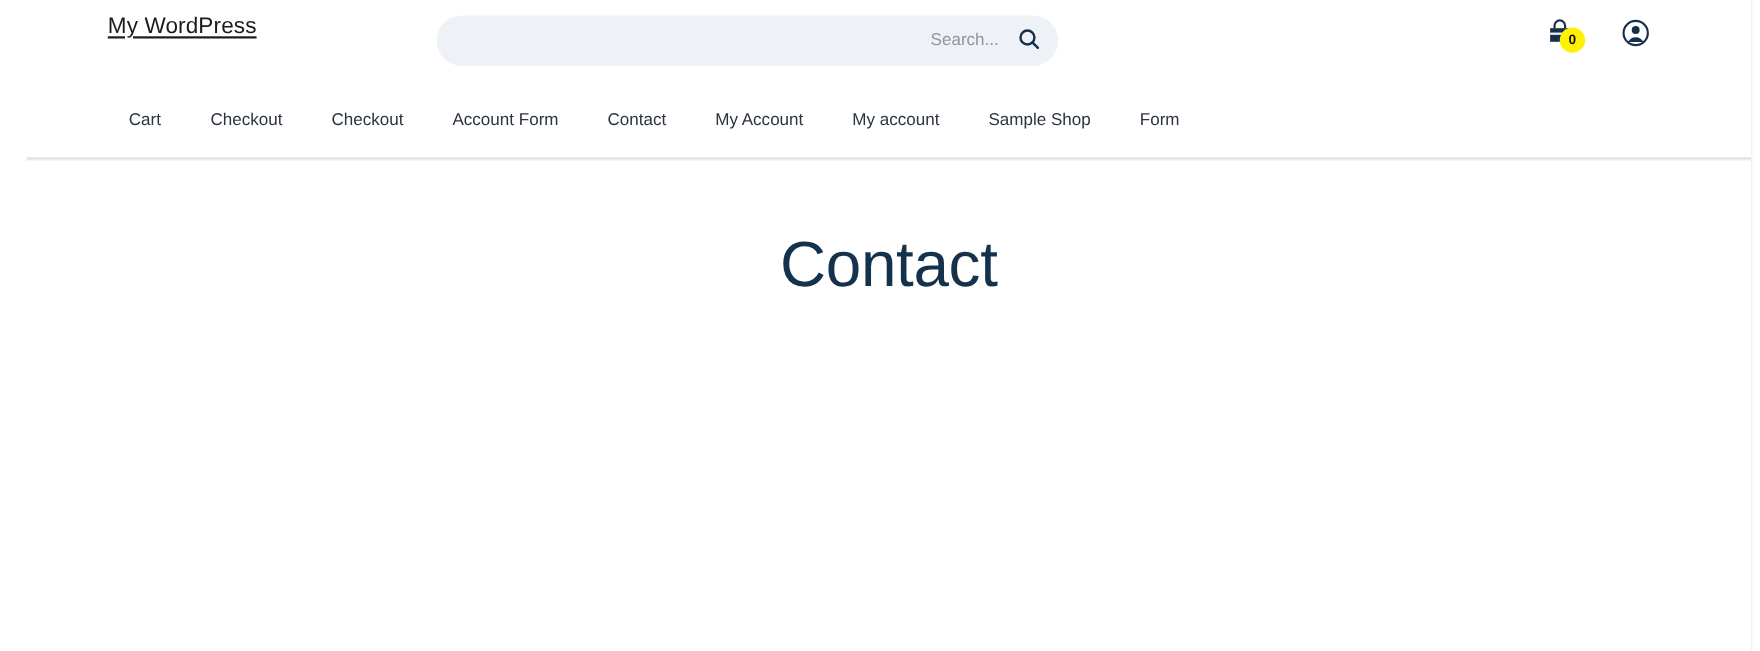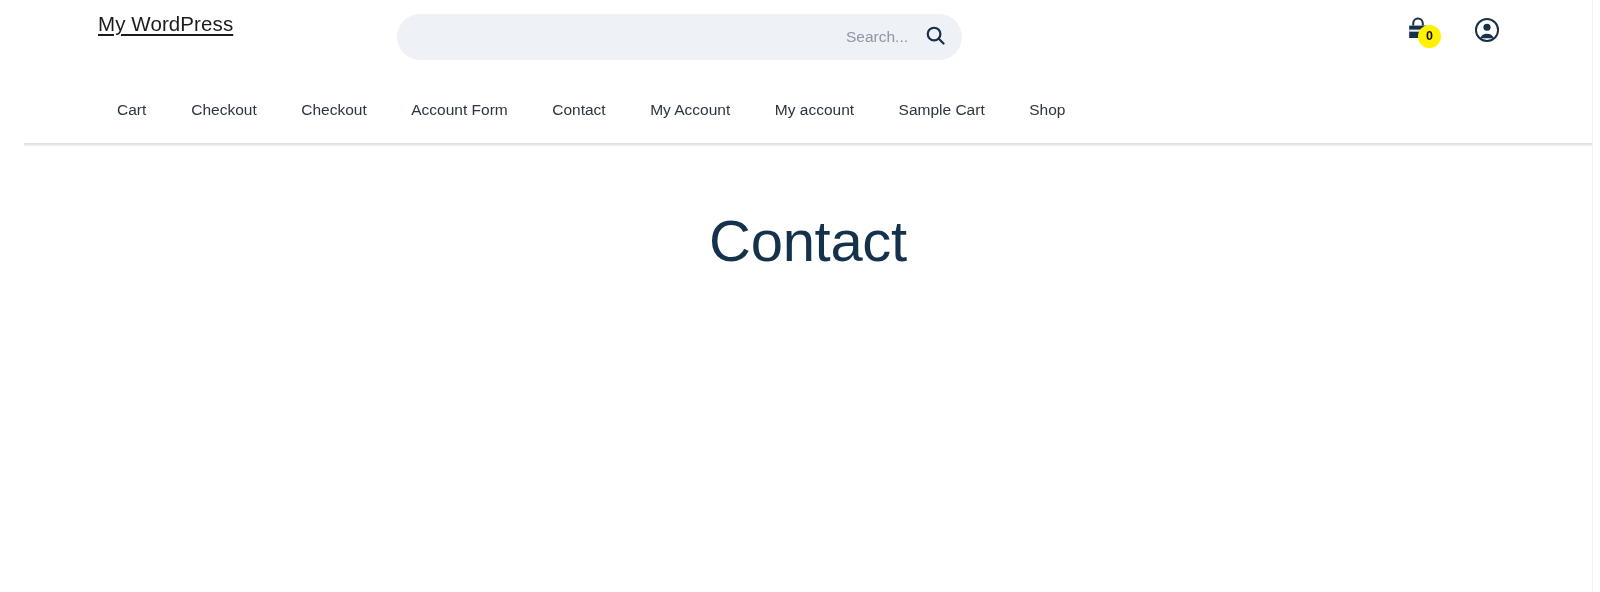--- a/index.html
+++ b/index.html
@@ -279,22 +279,22 @@
 
       <nav class="main-nav">
         <ul class="nav-list">
           <li class="nav-item">Cart</li>
           <li class="nav-item">Checkout</li>
           <li class="nav-item">Checkout</li>
           <li class="nav-item">Account Form</li>
           <li class="nav-item">Contact</li>
           <li class="nav-item">My Account</li>
           <li class="nav-item">My account</li>
-          <li class="nav-item">Sample Cart</li>
-          <li class="nav-item">Shop</li>
+          <li class="nav-item">Sample Shop</li>
+          <li class="nav-item">Form</li>
         </ul>
       </nav>
 
     </header>
     <div class="header-shadow"></div>
 
     <main class="content">
 
       <h1 class="page-title">Contact</h1>
 

